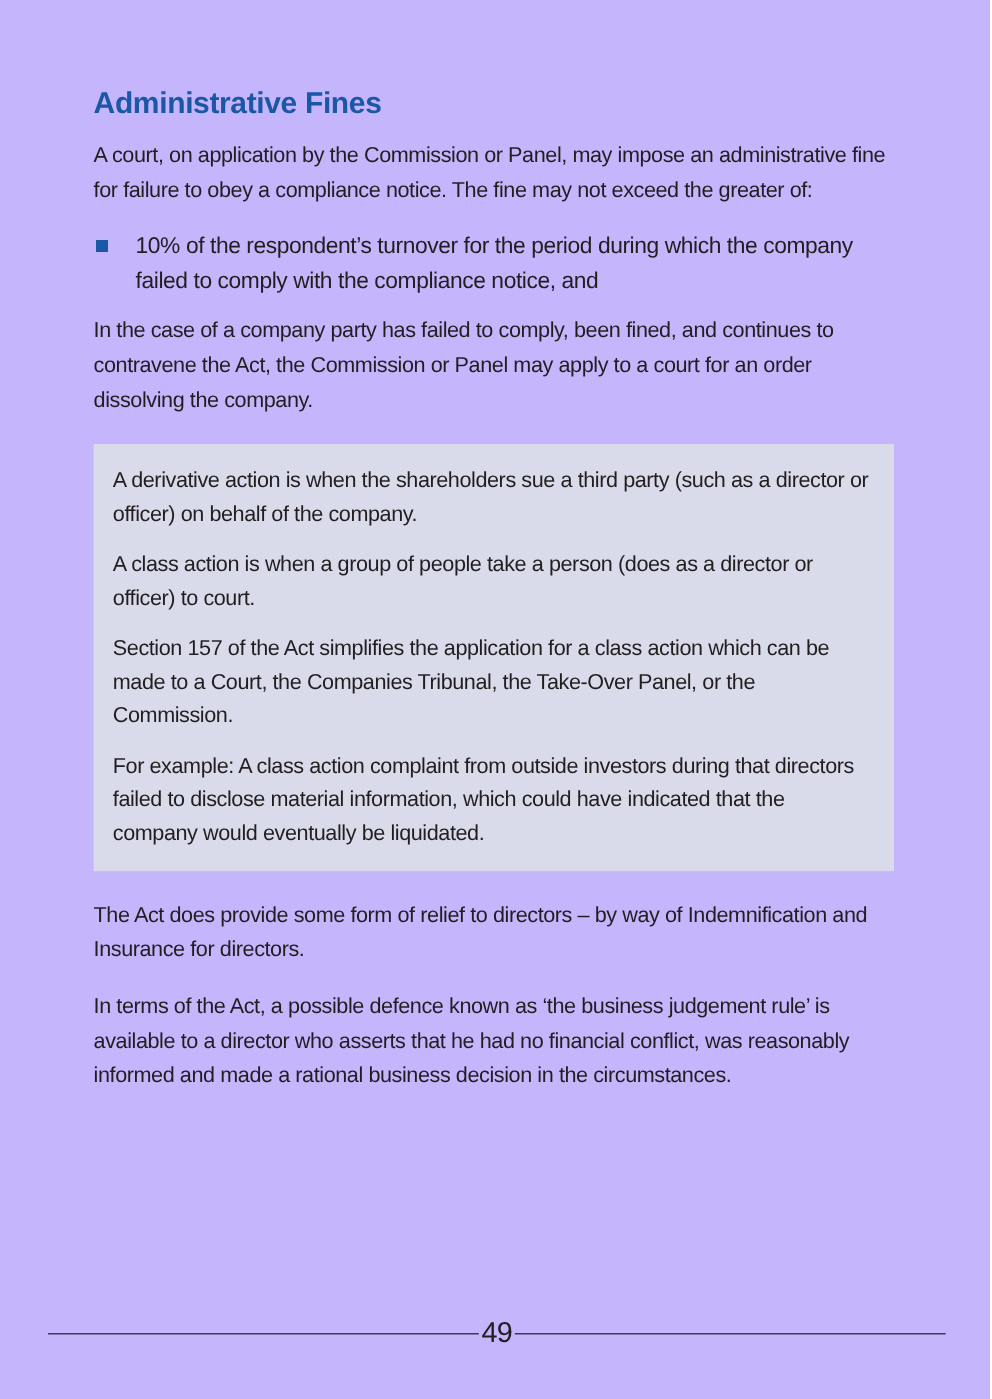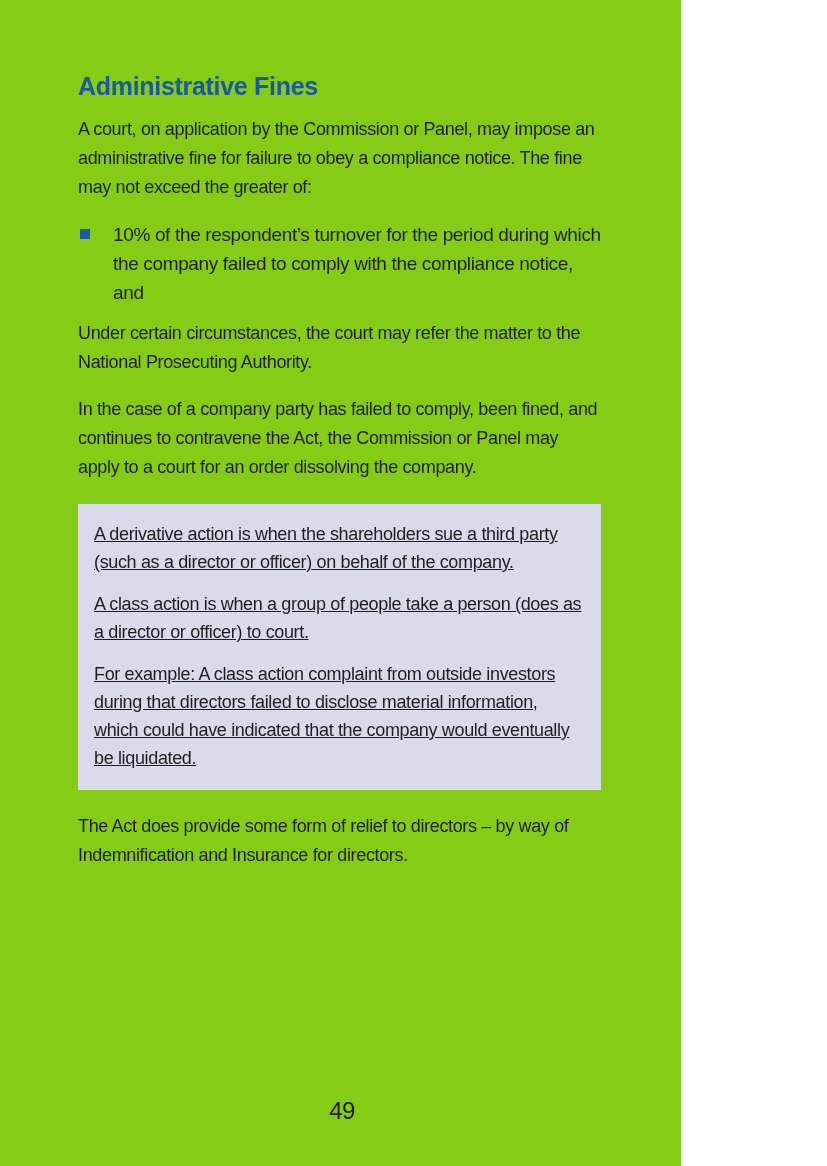--- a/index.html
+++ b/index.html
@@ -3,22 +3,22 @@
 <meta charset="utf-8">
 <style>
   :root{
     --accent-blue:#1a57a5;
     --callout-bg:#d9daea;
     --text:#221e1f;
   }
   html,body{margin:0;padding:0;background:#ffffff;}
   .page{
     position:relative;
-    width:681px;height:1166px;
-    background:#84cc16;
+    width:825px;height:1166px;
+    background:#c4b5fd;
     font-family:"Liberation Sans",sans-serif;
     color:var(--text);
     overflow:hidden;
   }
   .content{padding:72px 80px 0 78px;}
   h1.section-heading{
     font-size:25px;font-weight:bold;
     color:var(--accent-blue);
     margin:0 0 14px 0;
     letter-spacing:-0.3px;
@@ -38,27 +38,26 @@
   }
   .square-bullet{
     position:absolute;left:2px;top:9px;
     width:10px;height:10px;
     background:var(--accent-blue);
   }
   .callout{
     background:var(--callout-bg);
     margin:22px 0 22px 0;
     padding:16px 18px 4px 16px;
-    text-decoration:underline;
   }
   .callout p.para{line-height:28px;margin-bottom:14px;}
   .footer{
     position:absolute;
     left:40px;right:37px;top:1099px;
-    display:flex;align-items:center;flex-direction:column;
+    display:flex;align-items:center;
   }
   .footer-rule{flex:1;height:1px;background:var(--text);}
   .page-number{
     font-size:24px;letter-spacing:-0.5px;
     padding:0 2px;color:var(--text);
     line-height:1;
   }
 </style>
 </head>
 <body>
@@ -70,32 +69,33 @@
 
     <p class="para">A court, on application by the Commission or Panel, may impose an administrative fine for failure to obey a compliance notice. The fine may not exceed the greater of:</p>
 
     <ul class="bullet-list">
       <li>
         <span class="square-bullet"></span>
         <span>10% of the respondent’s turnover for the period during which the company failed to comply with the compliance notice, and</span>
       </li>
     </ul>
 
-    <p class="para">Under certain circumstances, the court may refer the matter to the National Prosecuting Authority.</p>
 
     <p class="para">In the case of a company party has failed to comply, been fined, and continues to contravene the Act, the Commission or Panel may apply to a court for an order dissolving the company.</p>
 
     <div class="callout">
       <p class="para">A derivative action is when the shareholders sue a third party (such as a director or officer) on behalf of the company.</p>
       <p class="para">A class action is when a group of people take a person (does as a director or officer) to court.</p>
+      <p class="para">Section 157 of the Act simplifies the application for a class action which can be made to a Court, the Companies Tribunal, the Take-Over Panel, or the Commission.</p>
       <p class="para">For example: A class action complaint from outside investors during that directors failed to disclose material information, which could have indicated that the company would eventually be liquidated.</p>
     </div>
 
     <p class="para">The Act does provide some form of relief to directors – by way of Indemnification and Insurance for directors.</p>
 
+    <p class="para">In terms of the Act, a possible defence known as ‘the business judgement rule’ is available to a director who asserts that he had no financial conflict, was reasonably informed and made a rational business decision in the circumstances.</p>
 
   </div>
 
   <div class="footer">
     <span class="footer-rule"></span>
     <span class="page-number">49</span>
     <span class="footer-rule"></span>
   </div>
 </div>
 

